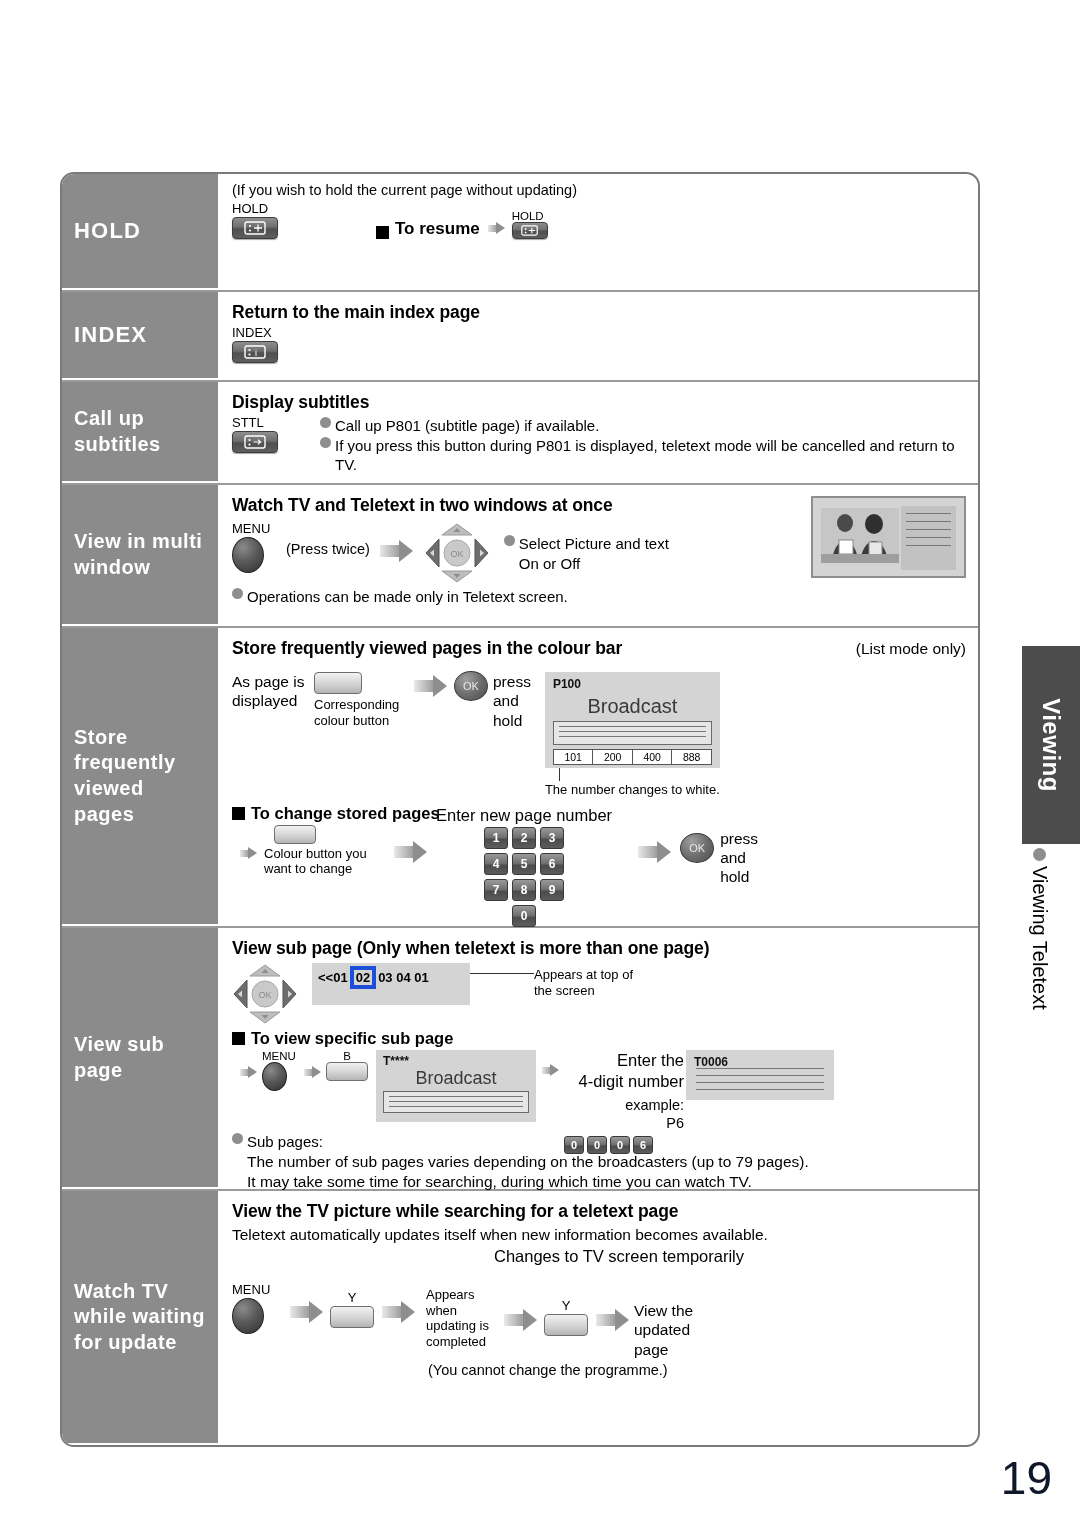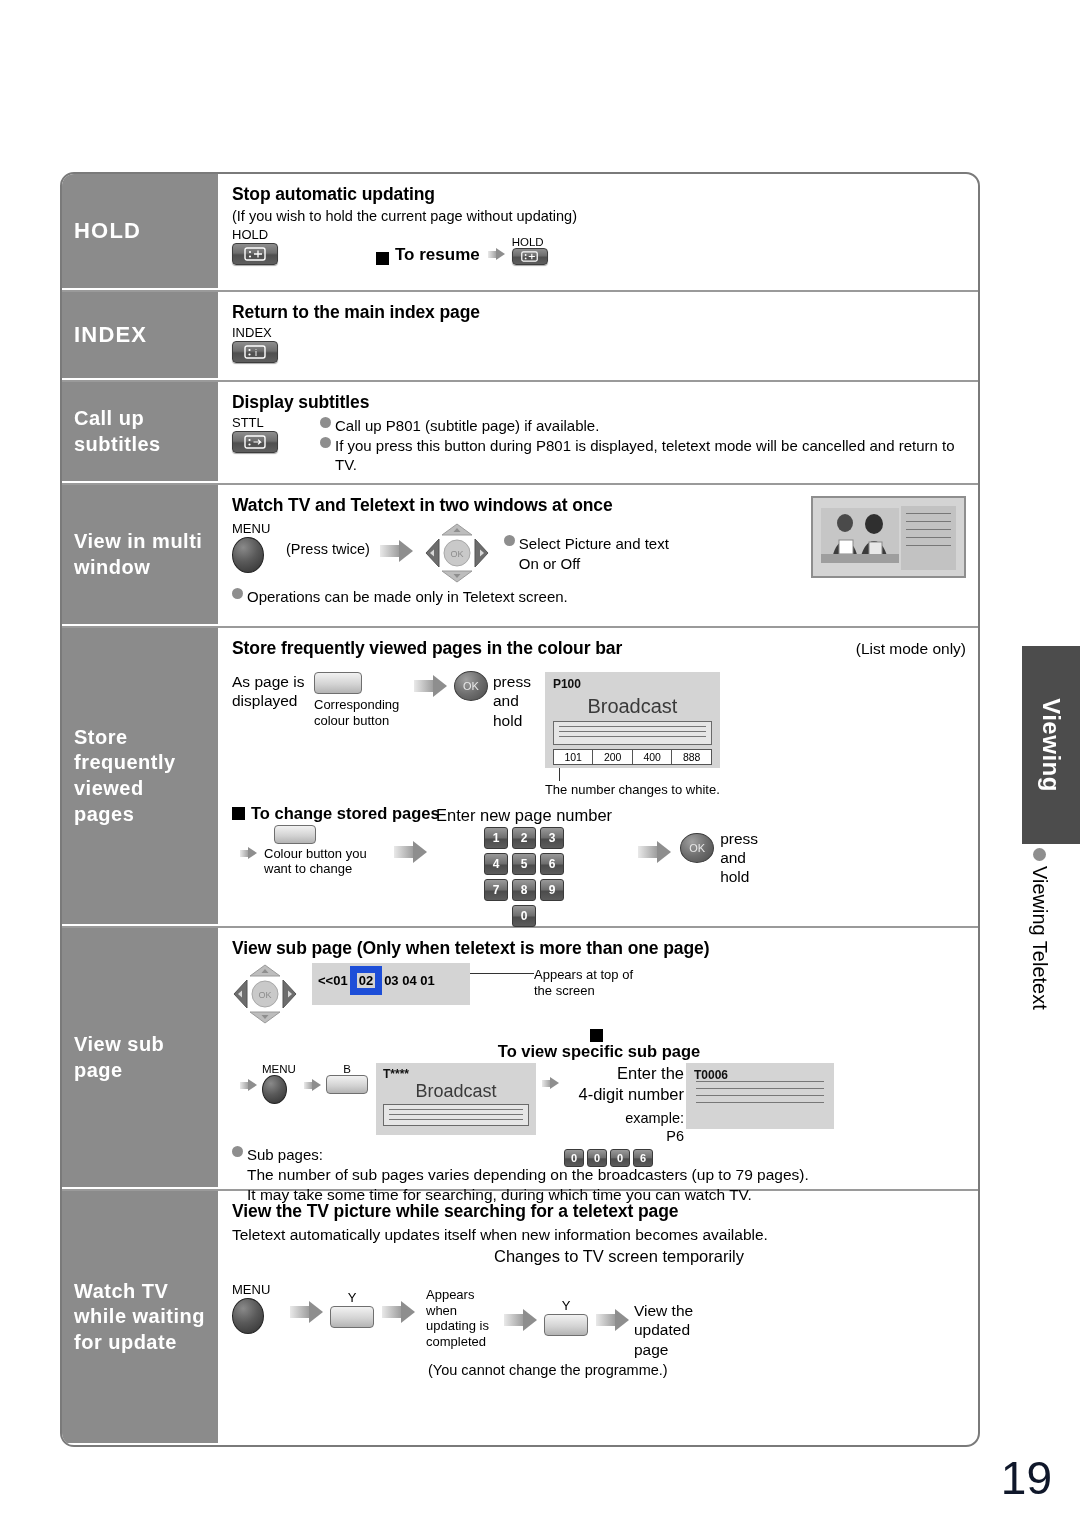--- a/index.html
+++ b/index.html
@@ -208,21 +208,20 @@
 </head>
 <body>
 
 <div id="manual-page">
 
   <div class="row" style="height:118px;">
     <div class="label-cell caps">
       <span class="ltxt">HOLD</span>
     </div>
     <div class="content-cell">
-      <h2 class="sec-title">Stop automatic updating</h2>
       <p class="subline">(If you wish to hold the current page without updating)</p>
       <div style="display:flex; align-items:flex-end; gap:0; margin-top:4px;">
         <div style="width:110px;">
           <div class="btn-label">HOLD</div>
           <div class="rc-btn">
             <svg width="22" height="14" viewBox="0 0 22 14">
                 <rect x="1" y="1" width="20" height="12" rx="2" fill="none" stroke="#fff" stroke-width="1.4"></rect>
                 <circle cx="6" cy="5" r="1.1" fill="#fff"></circle>
                 <circle cx="6" cy="9.5" r="1.1" fill="#fff"></circle>
                 <path d="M10 7 h8 M14 3.5 v7" stroke="#fff" stroke-width="1.3"></path>
@@ -491,34 +490,34 @@
             <path d="M33 6 l3.5 4 h-7 Z" fill="#8e8e8e"></path>
             <path d="M33 56 l3.5 -4 h-7 Z" fill="#8e8e8e"></path>
             <path d="M6 31 l4 -3.5 v7 Z" fill="#d8d8d8"></path>
             <path d="M60 31 l-4 -3.5 v7 Z" fill="#d8d8d8"></path>
           </svg>
         </div>
 
         <div class="tvbox" style="width:158px;height:42px;margin-left:14px;padding:3px 6px;">
           <div style="font-size:13px;font-weight:bold;display:flex;align-items:center;gap:2px;">
             <span>&lt;&lt;01</span>
-            <span style="border:7px solid #1d4ed8;padding:0 2px;background:#d4d4d4;">02</span>
+            <span style="border:4px solid #1d4ed8;padding:0 2px;background:#d4d4d4;">02</span>
             <span>03 04 01</span>
           </div>
         </div>
         <div style="position:relative;width:64px;height:20px;margin-top:10px;">
           <div style="position:absolute;left:0;top:0;width:64px;height:1px;background:#333;"></div>
         </div>
         <div class="cap" style="margin-top:4px;">
           <div>Appears at top of</div>
           <div>the screen</div>
         </div>
       </div>
 
-      <div class="sub-head" style="margin-top:4px;flex-direction:column;">
+      <div class="sub-head" style="margin-top:4px;">
         <span class="sq"></span>
         <span>To view specific sub page</span>
       </div>
 
       <div style="display:flex; align-items:flex-start; margin-top:2px;">
         <span class="arrow tiny" style="margin:16px 4px 0 8px;"></span>
         <div style="width:46px;">
           <div class="mono-small">MENU</div>
           <div class="menu-btn small"></div>
         </div>
@@ -547,21 +546,21 @@
           </div>
           <div class="cap14" style="margin-top:5px;">example: P6</div>
           <div style="display:flex;gap:3px;margin-top:3px;">
             <div class="numkey" style="width:20px;height:18px;font-size:11px;">0</div>
             <div class="numkey" style="width:20px;height:18px;font-size:11px;">0</div>
             <div class="numkey" style="width:20px;height:18px;font-size:11px;">0</div>
             <div class="numkey" style="width:20px;height:18px;font-size:11px;">6</div>
           </div>
         </div>
 
-        <div class="tvbox" style="width:148px;height:66px;padding:2px 8px;margin-left:2px;">
+        <div class="tvbox" style="width:148px;height:50px;padding:2px 8px;margin-left:2px;">
           <div class="pnum" style="left:8px;top:5px;">T0006</div>
           <div style="margin-top:16px;">
             <div class="hline" style="margin:6px 2px;"></div>
             <div class="hline" style="margin:6px 2px;"></div>
             <div class="hline" style="margin:6px 2px;"></div>
             <div class="hline" style="margin:6px 2px;"></div>
           </div>
         </div>
       </div>
 

